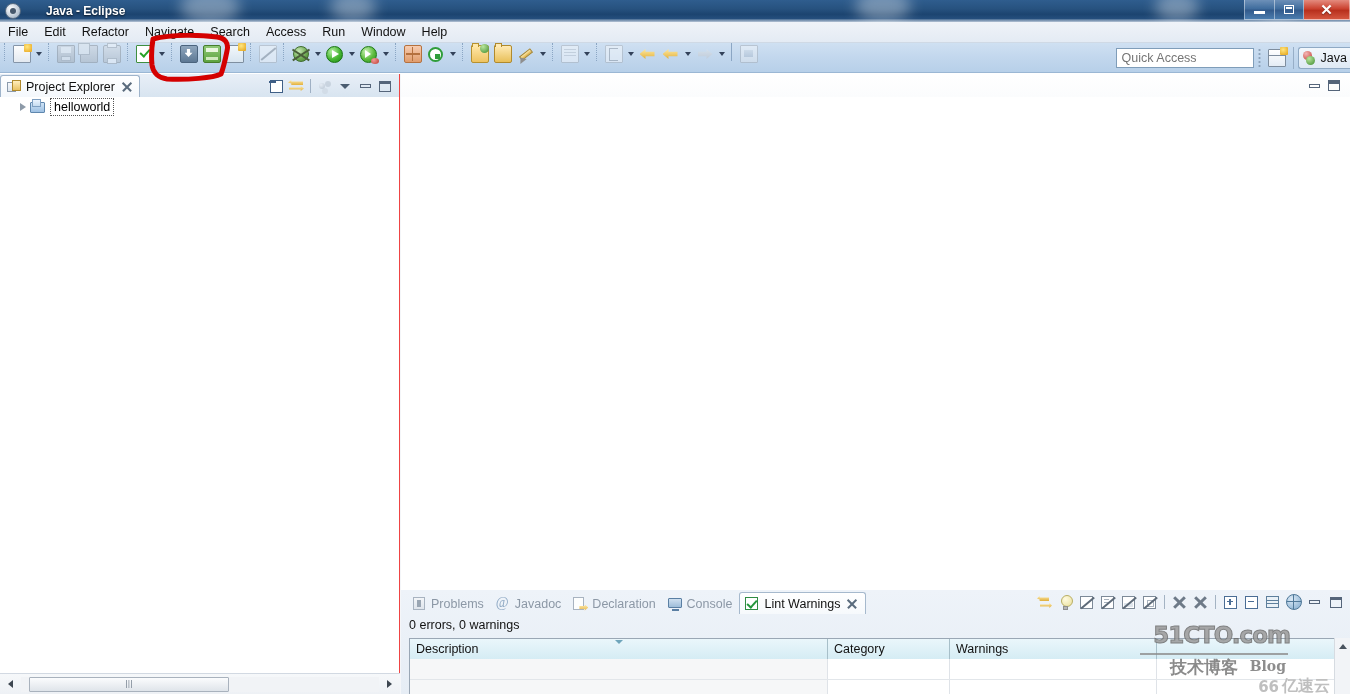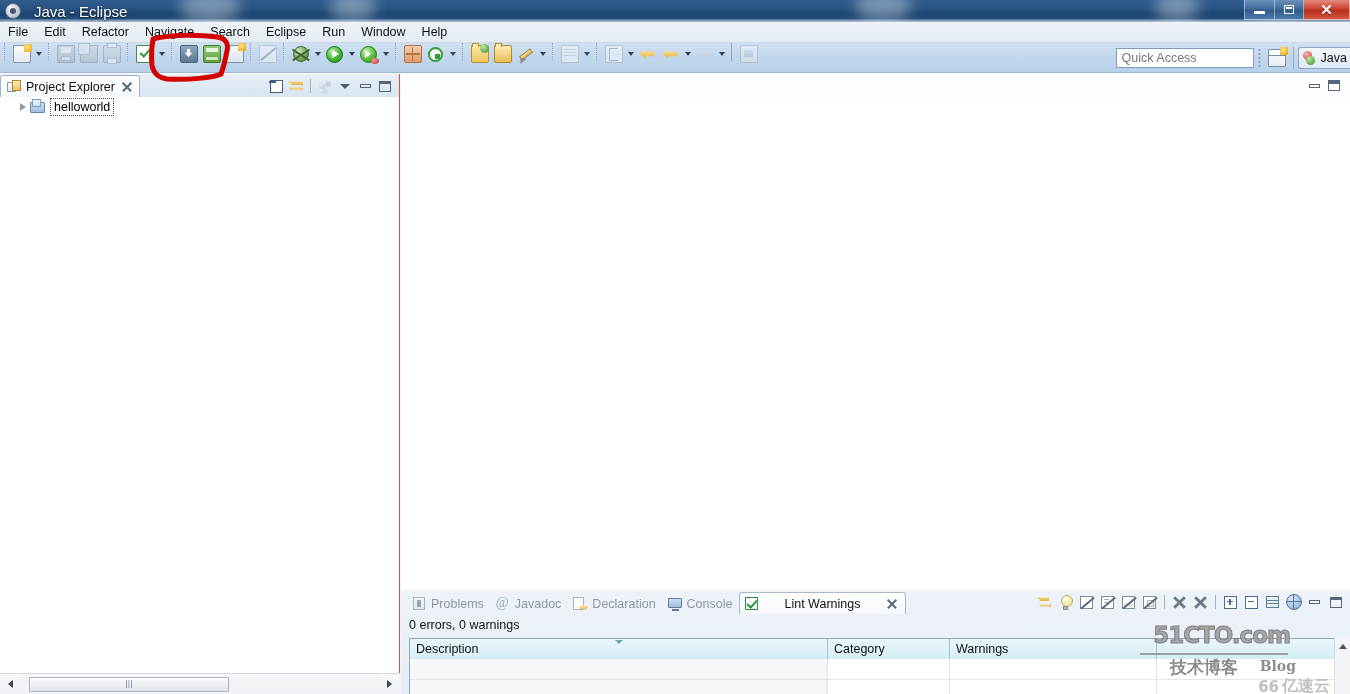--- a/index.html
+++ b/index.html
@@ -43,23 +43,24 @@
     border: 1px solid #5a6e84;
     box-sizing: border-box;
     display: flex; align-items: center; justify-content: center;
   }
   .app-icon i {
     width: 6px; height: 6px; border-radius: 50%;
     background: #46586c; display: block;
   }
   .title-text {
     position: relative; z-index: 2;
-    margin-left: 13px; color: #ffffff; font-size: 15px;
+    margin-left: 25px; color: #ffffff; font-size: 12px;
     text-shadow: 0 1px 2px rgba(0,0,0,0.75);
     white-space: nowrap;
+    font-weight: bold;
   }
   .wincontrols { position: absolute; right: 0; top: 0; height: 21px; display: flex; z-index: 3; }
   .wc {
     width: 30px; height: 20px; margin-top: 0;
     display: flex; align-items: center; justify-content: center;
     box-sizing: border-box;
     border: 1px solid rgba(255,255,255,0.45);
     border-top: none;
     color: #fff;
   }
@@ -502,21 +503,21 @@
     position:relative; height:24px; display:flex; align-items:flex-end;
     padding-left: 6px; box-sizing:border-box;
   }
   .bp-tab {
     display:flex; align-items:center; height:21px; padding:0 7px 0 5px;
     font-size:12.5px; color:#8c98a6; white-space:nowrap; box-sizing:border-box;
   }
   .bp-tab.active {
     background: linear-gradient(to bottom,#ffffff,#f6f9fc);
     border:1px solid #a6b9cd; border-bottom:none; border-radius:3px 3px 0 0;
-    color:#111; height:22px;gap:20px;
+    color:#111; height:22px;
   }
   .bp-tab .bico { width:15px; height:14px; position:relative; margin-right:4px; flex:none; }
 
   .ic-problems { }
   .ic-problems::before {
     content:""; position:absolute; left:1px; top:0; width:12px; height:13px;
     background: linear-gradient(to bottom,#f3f5f8,#dfe5ec); border:1px solid #a8b3c0; box-sizing:border-box;
   }
   .ic-problems::after {
     content:""; position:absolute; left:5px; top:3px; width:4px; height:7px;
@@ -667,21 +668,21 @@
   }
   .wm-rule {
     position:absolute; right:50px; top:33px; width:148px; height:2px; background:#8d8d8d; opacity:0.8;
   }
   .wm-cn {
     position:absolute; right: 100px; top: 36px;
     font-family: "DejaVu Sans", sans-serif;
     font-size: 17px; font-weight:700; color:#8a8a8a; white-space:nowrap;
   }
   .wm-blog {
-    position:absolute; right: 42px; top: 38px;
+    position:absolute; right: 52px; top: 38px;
     font-family: "DejaVu Serif", serif; font-size: 14px; font-weight:700; color:#8d8d8d;
   }
   .wm-ysy {
     position:absolute; right: 8px; top: 56px;
     display:flex; align-items:center; color:#bfbfbf; white-space:nowrap;
   }
   .wm-ysy .glyph { font-size: 15px; font-weight:700; margin-right:3px; font-family:"DejaVu Sans", sans-serif;}
   .wm-ysy .txt { font-size: 16px; font-weight:700; font-family:"DejaVu Sans", sans-serif;}
 </style>
 </head>
@@ -711,21 +712,21 @@
         </div>
     </div>
   </div>
 
   <div class="menubar">
     <div class="menu-item">File</div>
     <div class="menu-item">Edit</div>
     <div class="menu-item">Refactor</div>
     <div class="menu-item">Navigate</div>
     <div class="menu-item">Search</div>
-    <div class="menu-item">Eclipse</div>
+    <div class="menu-item">Access</div>
     <div class="menu-item">Run</div>
     <div class="menu-item">Window</div>
     <div class="menu-item">Help</div>
   </div>
 
   <div class="toolbar">
     <div class="tb-sep"></div>
     <div class="tb-btn">
         <span class="ic ic-new"></span>
       </div>

